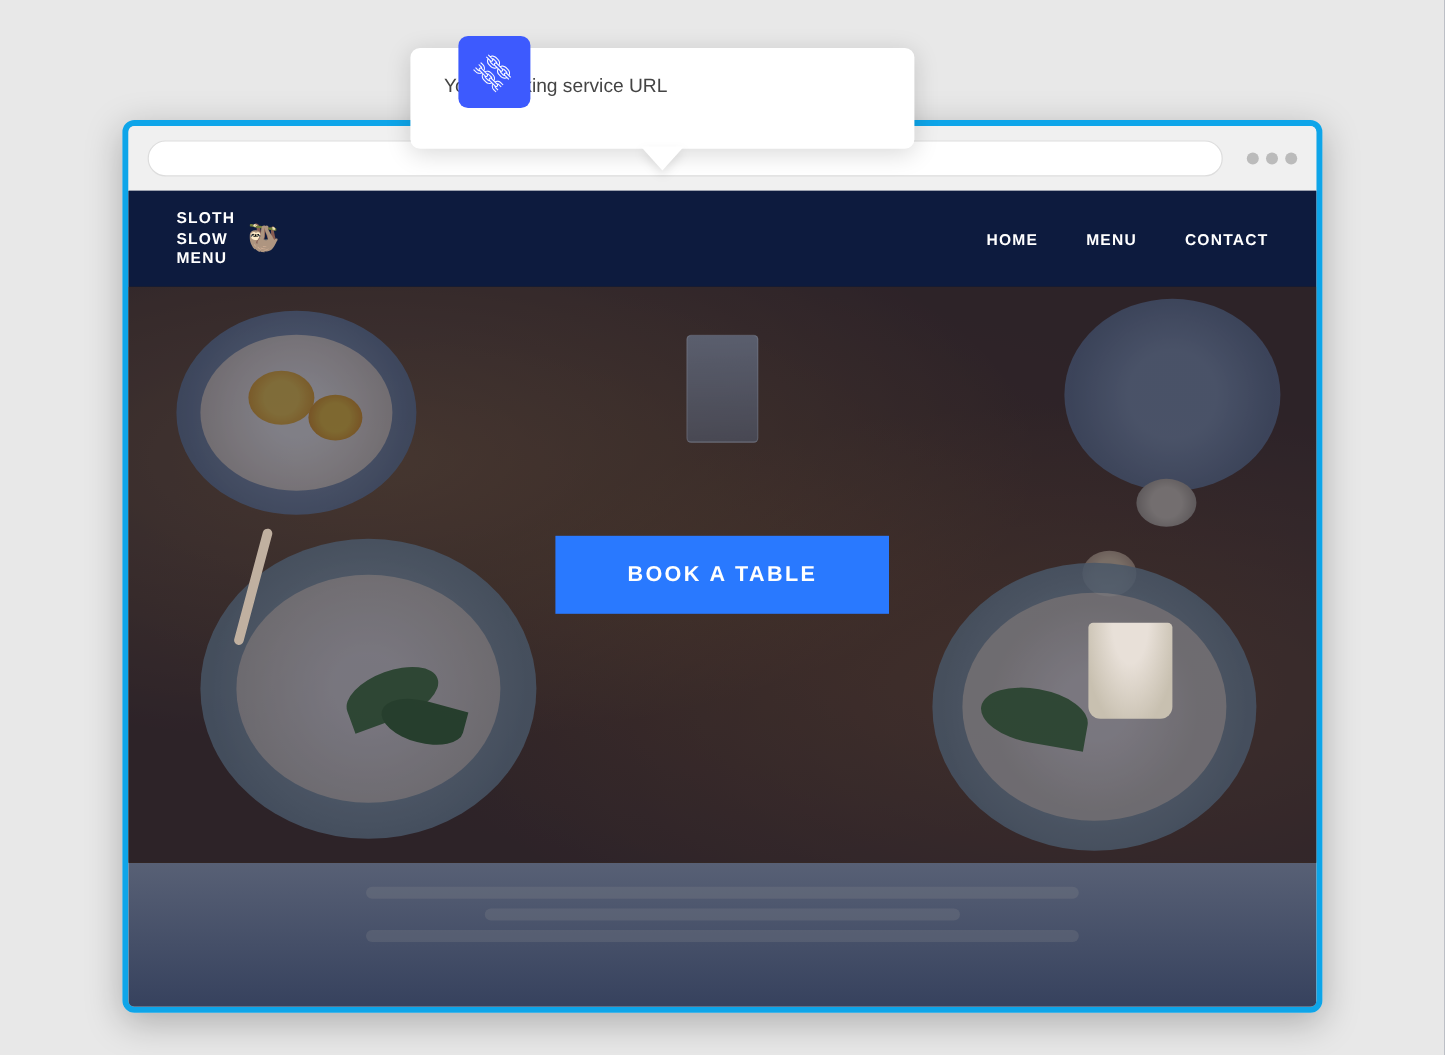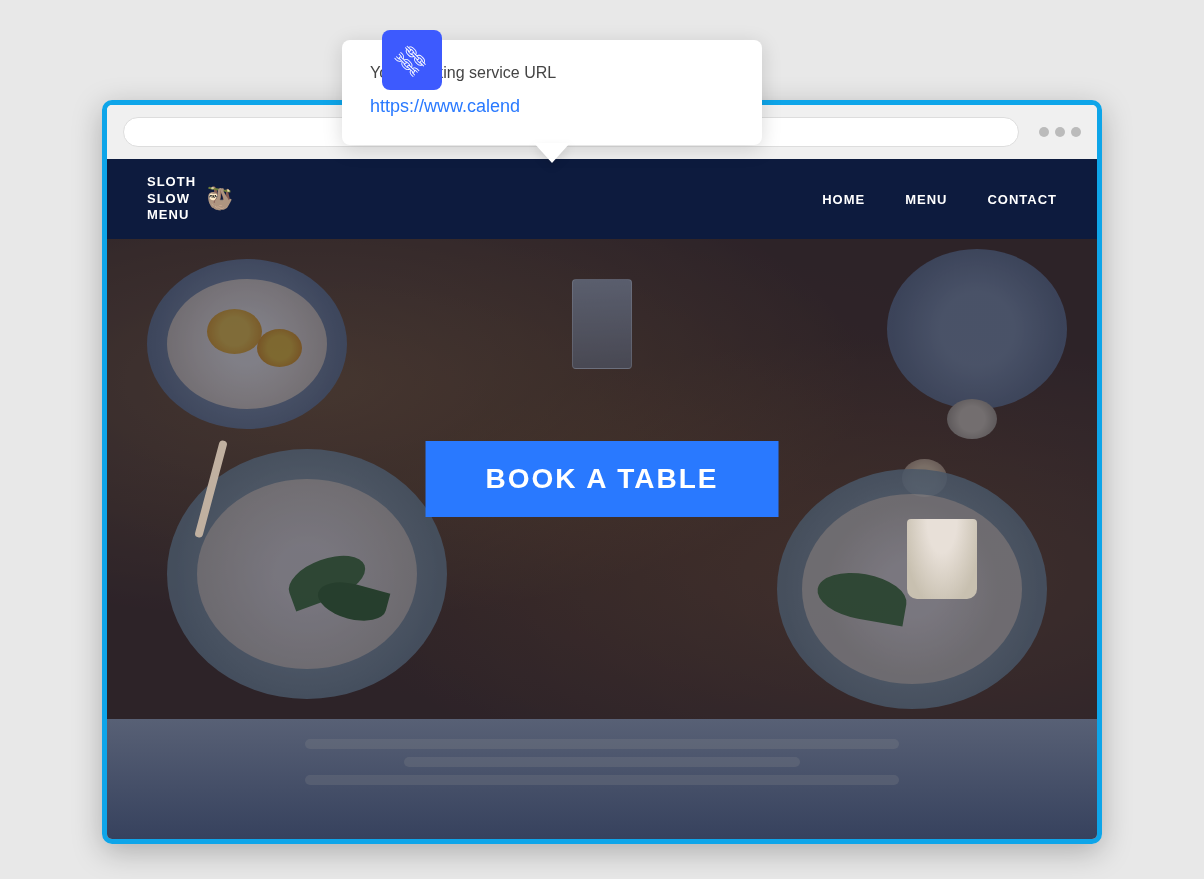--- a/index.html
+++ b/index.html
@@ -356,21 +356,21 @@
       left: 50%;
       transform: translate(-50%, -50%);
       z-index: 10;
     }
 
     .book-btn {
       background: #2979ff;
       color: white;
       border: none;
       padding: 22px 60px;
-      font-size: 28px;
+      font-size: 18px;
       font-weight: bold;
       letter-spacing: 2px;
       cursor: pointer;
       text-transform: uppercase;
     }
 
     
     .bowl-1 {
       position: absolute;
       top: 160px;
@@ -440,21 +440,20 @@
 <body>
 
 <div class="outer-wrapper">
 
   <div class="link-badge">
     <span class="link-icon">⛓</span>
   </div>
 
   <div class="tooltip-popup">
     <div class="tooltip-label">Your Booking service URL</div>
-    <input type="text" class="tooltip-input" value="https://www.calend" style="">
   </div>
 
   <div class="browser-window">
 
     <div class="browser-chrome">
       <div class="address-bar"></div>
       <div class="browser-dots">
         <div class="dot"></div>
         <div class="dot"></div>
         <div class="dot"></div>

